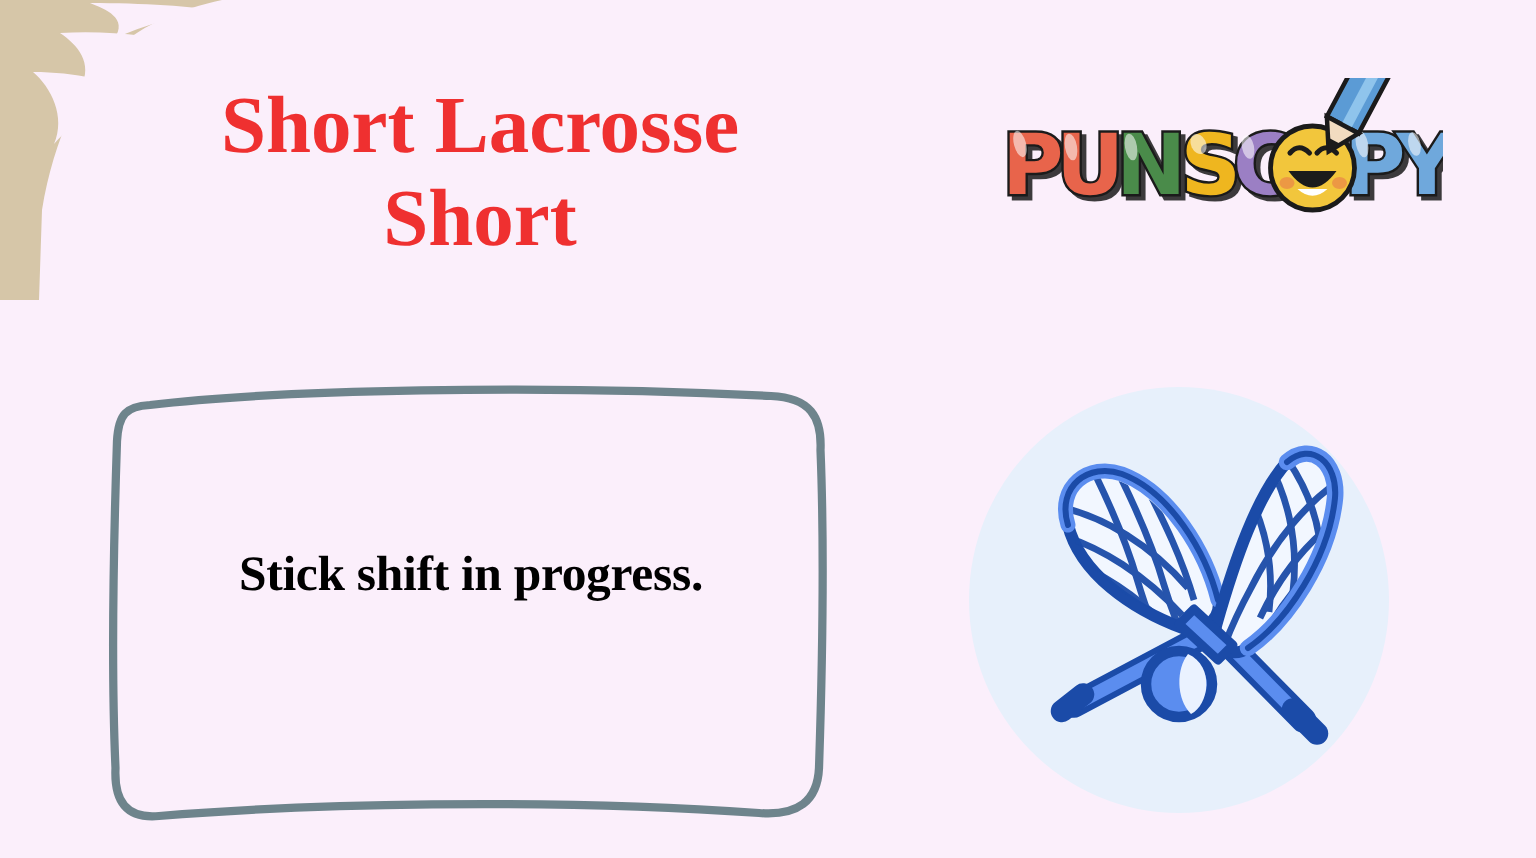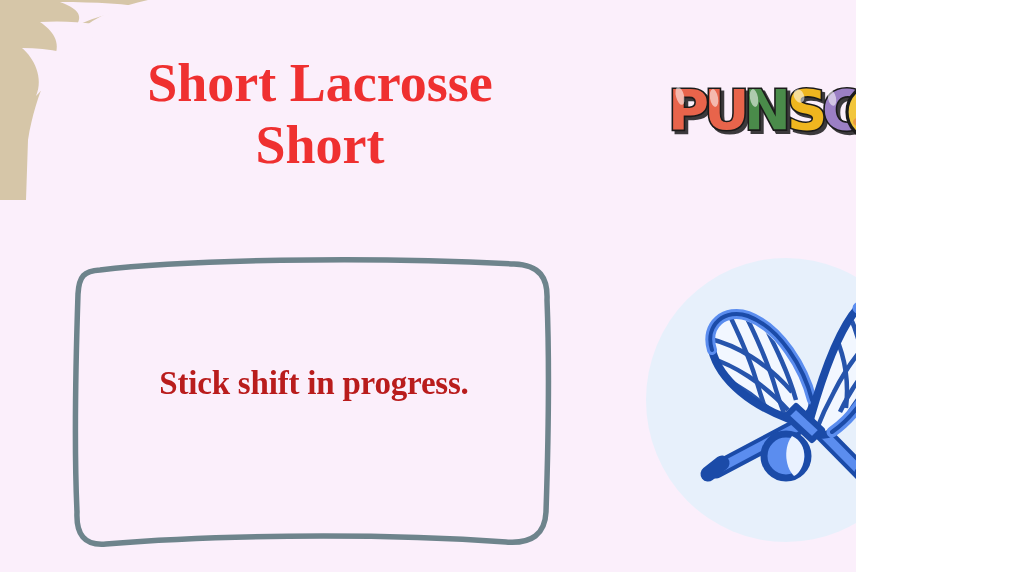--- a/index.html
+++ b/index.html
@@ -7,21 +7,21 @@
     padding: 0;
   }
   body {
     width: 1024px;
     height: 572px;
     overflow: hidden;
     font-family: "Liberation Serif", serif;
   }
   #canvas {
     position: relative;
-    width: 856px;
+    width: 1024px;
     height: 572px;
     background: #fbeffb;
     overflow: hidden;
   }
 
   
   #corner-decor {
     position: absolute;
     left: 0;
     top: 0;
@@ -76,21 +76,21 @@
     top: 0;
     width: 424px;
     height: 300px;
     display: flex;
     align-items: center;
     justify-content: center;
     text-align: center;
     font-family: "Liberation Serif", serif;
     font-weight: bold;
     font-size: 33px;
-    color: #b91c1c;
+    color: #000000;
     letter-spacing: -0.2px;
     line-height: 1.2;
   }
 
   
   #lacrosse-figure {
     position: absolute;
     left: 646px;
     top: 258px;
     width: 280px;

